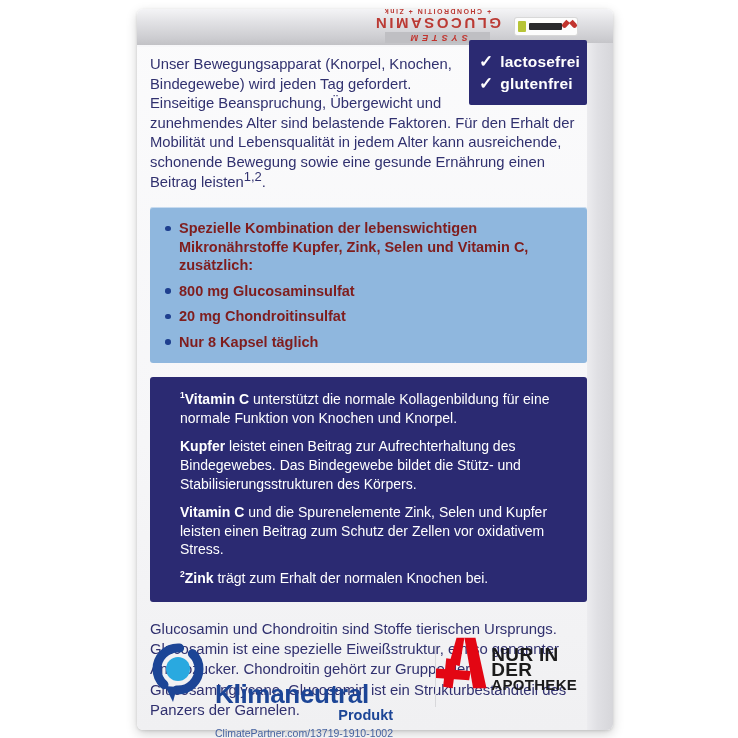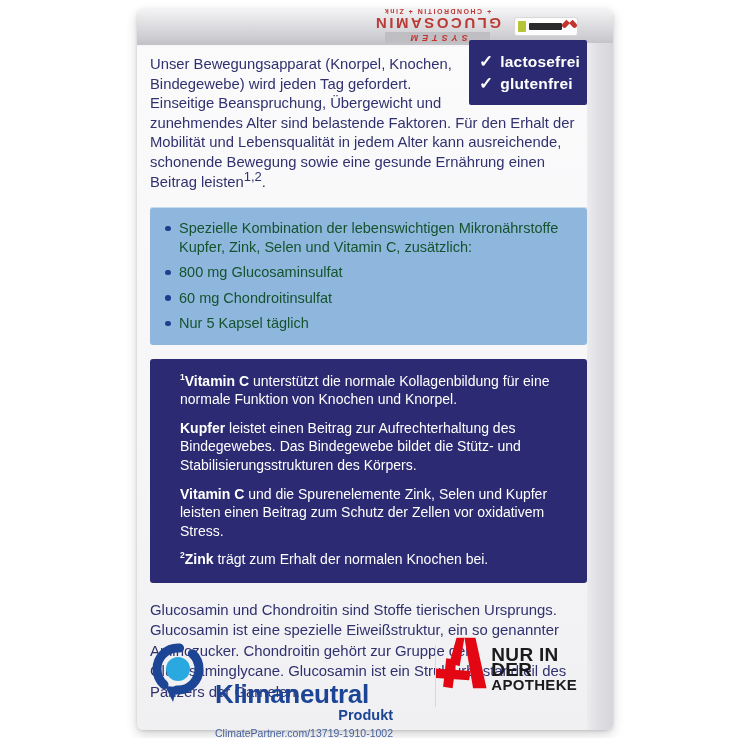--- a/index.html
+++ b/index.html
@@ -68,21 +68,21 @@
   }
   .intro sup{font-size:13px;line-height:0;}
   .highlight{
     margin-top:15px;background:#8fb7de;border-radius:3px;
     padding:12px 13px 12px 13px;
     box-shadow:inset 0 1px 0 rgba(255,255,255,.5);
   }
   .highlight ul{margin:0;padding:0;list-style:none;}
   .highlight li{
     position:relative;padding-left:16px;margin:0 0 7px;
-    color:#14532d;font-weight:normal;font-size:14.5px;line-height:18.5px;
+    color:#7f1d1d;font-weight:bold;font-size:14.5px;line-height:18.5px;
   }
   .highlight li:last-child{margin-bottom:0;}
   .dot{
     position:absolute;left:2px;top:6.5px;width:5.5px;height:5.5px;border-radius:50%;
     background:#1e3f8f;
   }
   .infobox{
     margin-top:14px;background:#2b2a72;border-radius:3px;
     padding:13px 14px 4px 14px;
   }
@@ -152,22 +152,22 @@
         <span class="badge-label">glutenfrei</span>
       </div>
     </div>
 
     <p class="intro"><span>Unser Bewegungsapparat (Knorpel, Knochen, Bindegewebe) wird jeden Tag gefordert. Einseitige Beanspruchung, Übergewicht und zunehmendes Alter sind belastende Faktoren. Für den Erhalt der Mobilität und Lebensqualität in jedem Alter kann ausreichende, schonende Bewegung sowie eine gesunde Ernährung einen Beitrag leisten</span><sup>1,2</sup><span>.</span></p>
 
     <div class="highlight">
       <ul>
         <li><span class="dot"></span><span>Spezielle Kombination der lebenswichtigen Mikronährstoffe Kupfer, Zink, Selen und Vitamin C, zusätzlich:</span></li>
         <li><span class="dot"></span><span>800 mg Glucosaminsulfat</span></li>
-        <li><span class="dot"></span><span>60 mg Chondroitinsulfat</span></li>
-        <li><span class="dot"></span><span>Nur 5 Kapsel täglich</span></li>
+        <li><span class="dot"></span><span>20 mg Chondroitinsulfat</span></li>
+        <li><span class="dot"></span><span>Nur 8 Kapsel täglich</span></li>
       </ul>
     </div>
 
     <div class="infobox">
       <p><sup>1</sup><span class="lead">Vitamin C</span><span> unterstützt die normale Kollagenbildung für eine normale Funktion von Knochen und Knorpel.</span></p>
       <p><sup></sup><span class="lead">Kupfer</span><span> leistet einen Beitrag zur Aufrechterhaltung des Bindegewebes. Das Bindegewebe bildet die Stütz- und Stabilisierungsstrukturen des Körpers.</span></p>
       <p><sup></sup><span class="lead">Vitamin C</span><span> und die Spurenelemente Zink, Selen und Kupfer leisten einen Beitrag zum Schutz der Zellen vor oxidativem Stress.</span></p>
       <p><sup>2</sup><span class="lead">Zink</span><span> trägt zum Erhalt der normalen Knochen bei.</span></p>
     </div>
 

